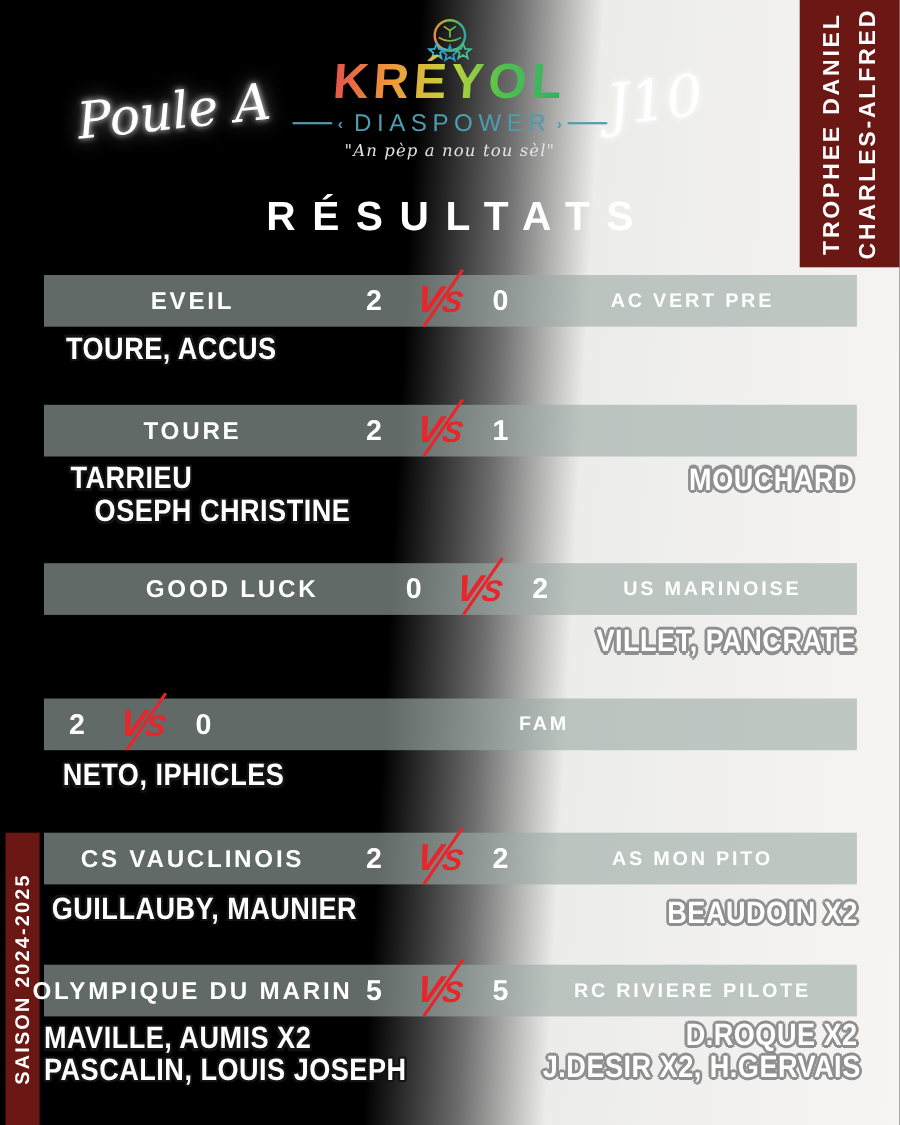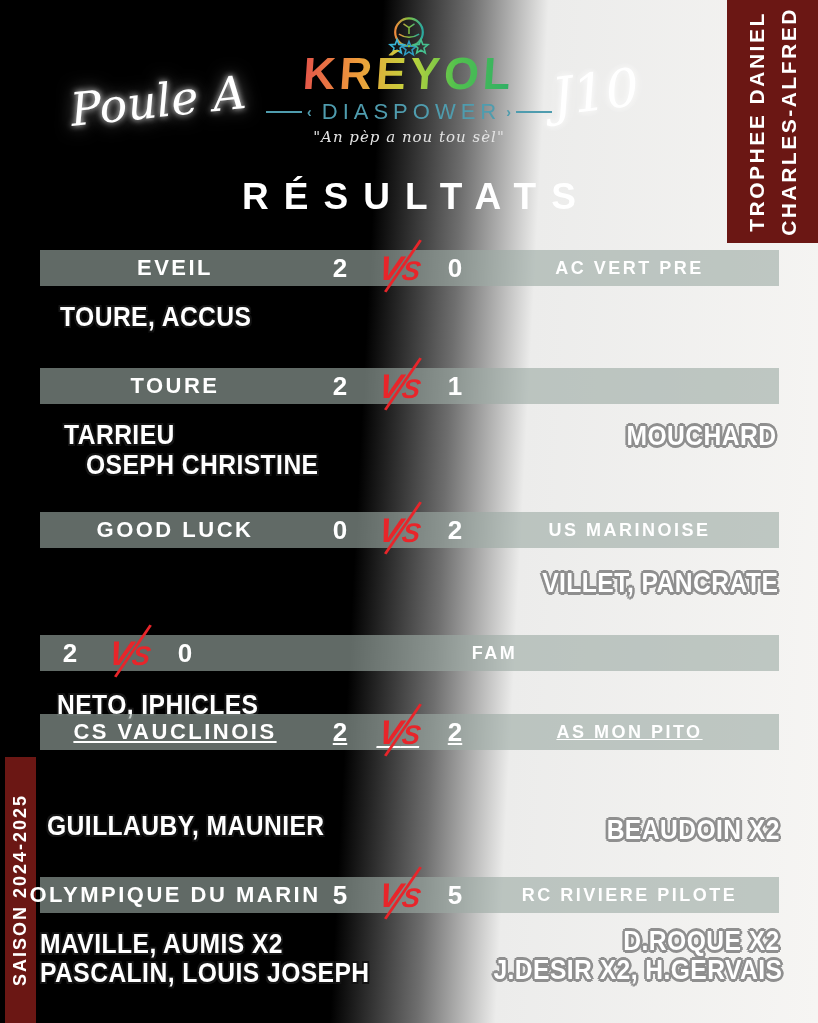--- a/index.html
+++ b/index.html
@@ -54,21 +54,21 @@
   }
   .season-banner { position:absolute; left:5px; top:757px; width:31px; height:266px; }
   .season-inner {
     position:absolute; top:0; left:0; width:266px; height:31px;
     transform:rotate(-90deg) translateX(-266px); transform-origin:top left;
     display:flex; justify-content:center; align-items:center;
     color:#fff; font-size:18px; font-weight:800; letter-spacing:2px; white-space:nowrap;
   }
   
   .bar {
-    position:absolute; left:40px; width:739px; height:36px;
+    position:absolute; left:40px; width:739px; height:47px;
     display:flex; align-items:center; color:#fff;
   }
   .cell { display:flex; justify-content:center; align-items:center; }
   .home-team { width:270px; font-size:22px; font-weight:700; letter-spacing:2.5px; white-space:nowrap; }
   .away-team { flex:1; font-size:18px; font-weight:700; letter-spacing:2.5px; white-space:nowrap; }
   .score { width:60px; font-size:26px; font-weight:700; }
   .score.away { width:50px; }
   .vs-cell { width:60px; }
   .vs-text {
     display:block; position:relative; font-size:27px; font-weight:800; font-style:italic;
@@ -164,42 +164,42 @@
     <div class="cell score">2</div>
     <div class="cell vs-cell">
         <span class="vs-text" style="color: rgb(232, 37, 42);">VS</span>
       </div>
     <div class="cell score away">1</div>
   </div>
   <div class="scorer left-side" style="left:64px; top:419px">TARRIEU</div>
   <div class="scorer left-side" style="left:86px; top:449px">OSEPH CHRISTINE</div>
   <div class="scorer right-side" style="right:42px; top:420px">MOUCHARD</div>
 
-  <div class="bar" style="top: 512px; background: rgba(156, 171, 165, 0.62);">
+  <div class="bar" style="top: 512px; background: rgba(156, 171, 165, 0.62); padding-left: 36px;">
     <div class="cell home-team">GOOD LUCK</div>
     <div class="cell score">0</div>
     <div class="cell vs-cell">
         <span class="vs-text" style="color: rgb(232, 37, 42);">VS</span>
       </div>
     <div class="cell score away">2</div>
     <div class="cell away-team">US MARINOISE</div>
   </div>
   <div class="scorer right-side" style="right:40px; top:567px">VILLET, PANCRATE</div>
 
   <div class="bar" style="top: 635px; background: rgba(156, 171, 165, 0.62);">
     <div class="cell score">2</div>
     <div class="cell vs-cell">
         <span class="vs-text" style="color: rgb(232, 37, 42);">VS</span>
       </div>
     <div class="cell score away">0</div>
     <div class="cell away-team">FAM</div>
   </div>
   <div class="scorer left-side" style="left:57px; top:689px">NETO, IPHICLES</div>
 
-  <div class="bar" style="top: 714px; background: rgba(156, 171, 165, 0.62); text-decoration: underline;">
+  <div class="bar" style="top: 757px; background: rgba(156, 171, 165, 0.62);">
     <div class="cell home-team">CS VAUCLINOIS</div>
     <div class="cell score">2</div>
     <div class="cell vs-cell">
         <span class="vs-text" style="color: rgb(232, 37, 42);">VS</span>
       </div>
     <div class="cell score away">2</div>
     <div class="cell away-team">AS MON PITO</div>
   </div>
   <div class="scorer left-side" style="left:47px; top:810px">GUILLAUBY, MAUNIER</div>
   <div class="scorer right-side" style="right:38px; top:814px">BEAUDOIN X2</div>

